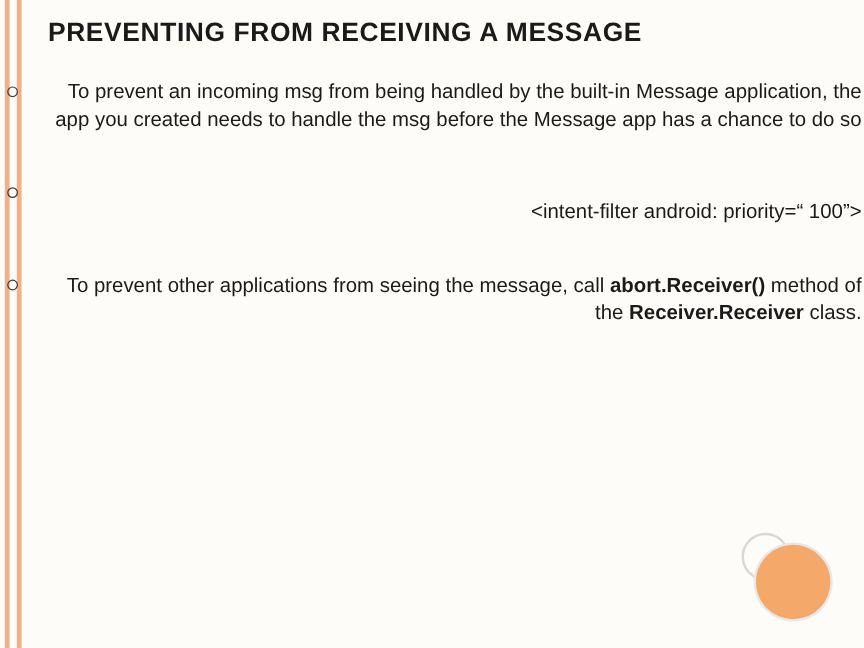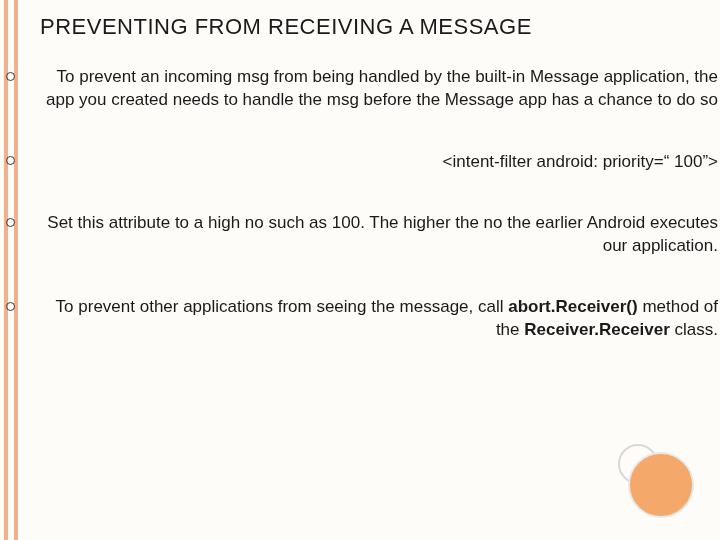--- a/index.html
+++ b/index.html
@@ -20,21 +20,21 @@
     background: #f0b088;
   }
   .stripe.s1 { left: 4px; }
   .stripe.s2 { left: 14px; }
   .title {
     position: absolute;
     left: 40px;
     top: 14px;
     font-size: 22px;
     letter-spacing: 0.5px;
-    font-weight: 400;
+    font-weight: 700;
     font-variant: small-caps;
   }
   .content {
     position: absolute;
     left: 28px;
     top: 66px;
     width: 690px;
   }
   .item {
     display: flex;
@@ -50,21 +50,21 @@
     border-radius: 50%;
     flex-shrink: 0;
     margin-top: 6px;
     margin-right: 14px;
     margin-left: -22px;
   }
   .item .text { flex: 1; text-align: right; }
   .subline {
     display: block;
     margin-left: 44px;
-    margin-top: 1px;
+    margin-top: 16px;
   }
   .circle-big {
     position: absolute;
     right: 26px;
     bottom: 22px;
     width: 66px;
     height: 66px;
     border-radius: 50%;
     background: #f4a86a;
     border: 2px solid #e8e8e8;
@@ -95,24 +95,20 @@
     <span class="text">To prevent an incoming msg from being handled by the built-in Message application, the app you created needs to handle the msg before the Message app has a chance to do so</span>
   </div>
 
   <div class="item">
     <span class="bullet"></span>
     <span class="text">
       <span class="subline">&lt;intent-filter android: priority=“ 100”&gt;</span>
     </span>
   </div>
 
-  <div class="item">
-    <span class="bullet"></span>
-    <span class="text">Set this attribute to a high no such as 100. The higher the no the earlier Android executes our application.</span>
-  </div>
 
   <div class="item">
     <span class="bullet"></span>
     <span class="text">To prevent other applications from seeing the message, call <b>abort.Receiver()</b> method of the <b>Receiver.Receiver</b> class.</span>
   </div>
 
 </div>
 
 <div class="circle-small"></div>
 <div class="circle-big"></div>

